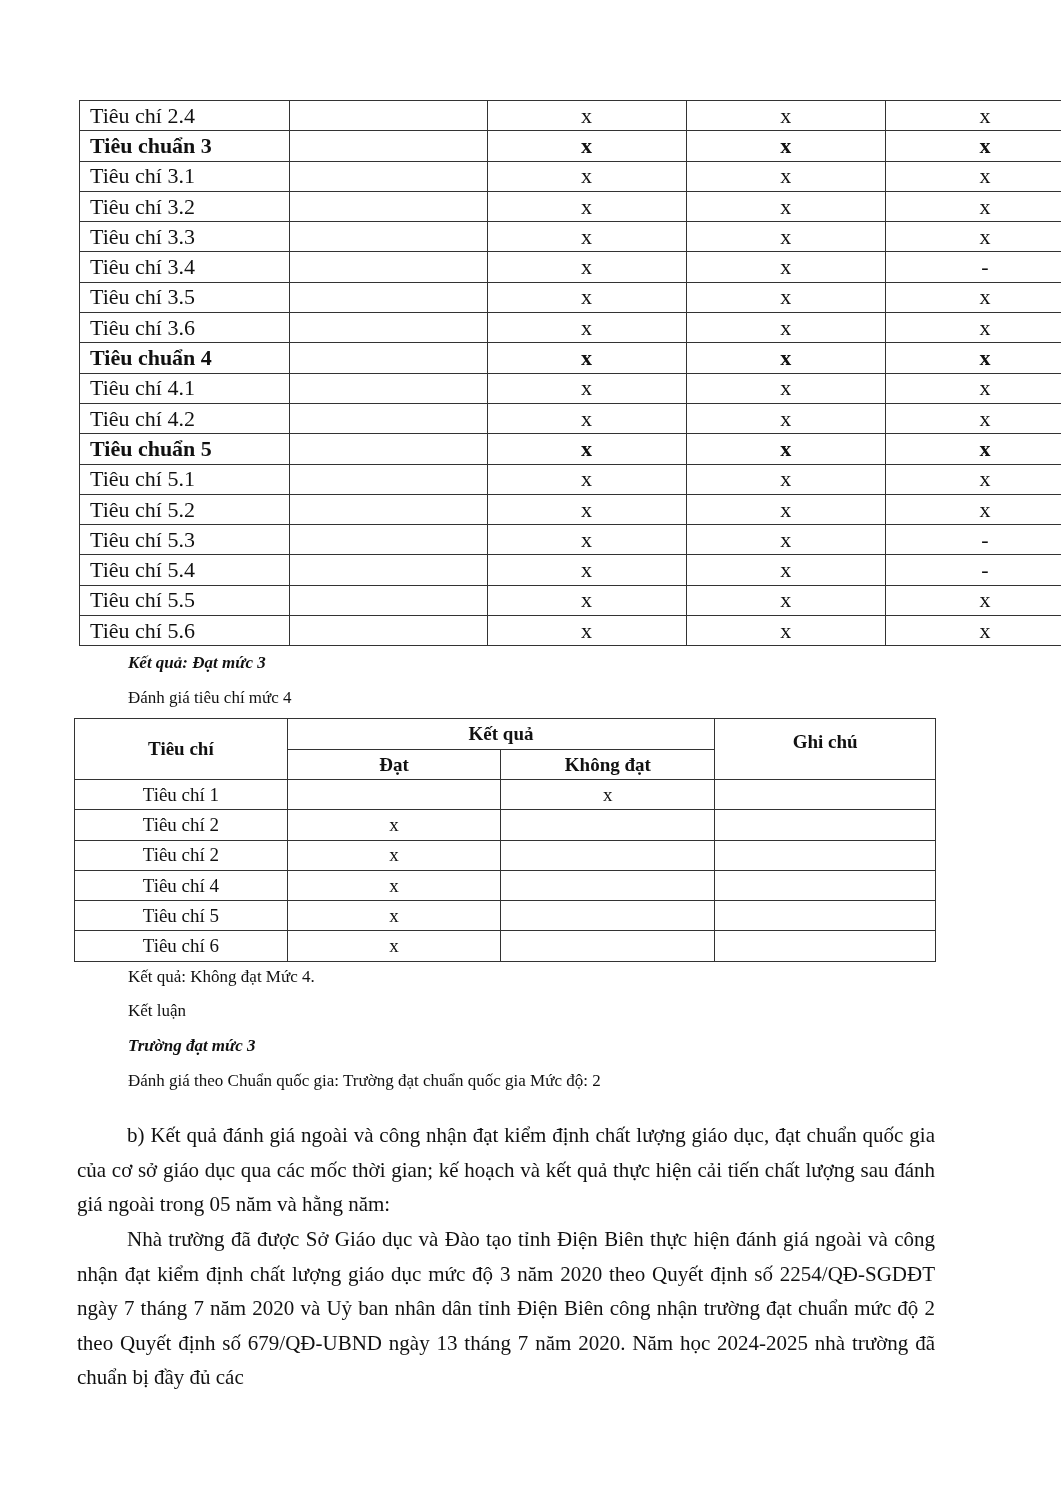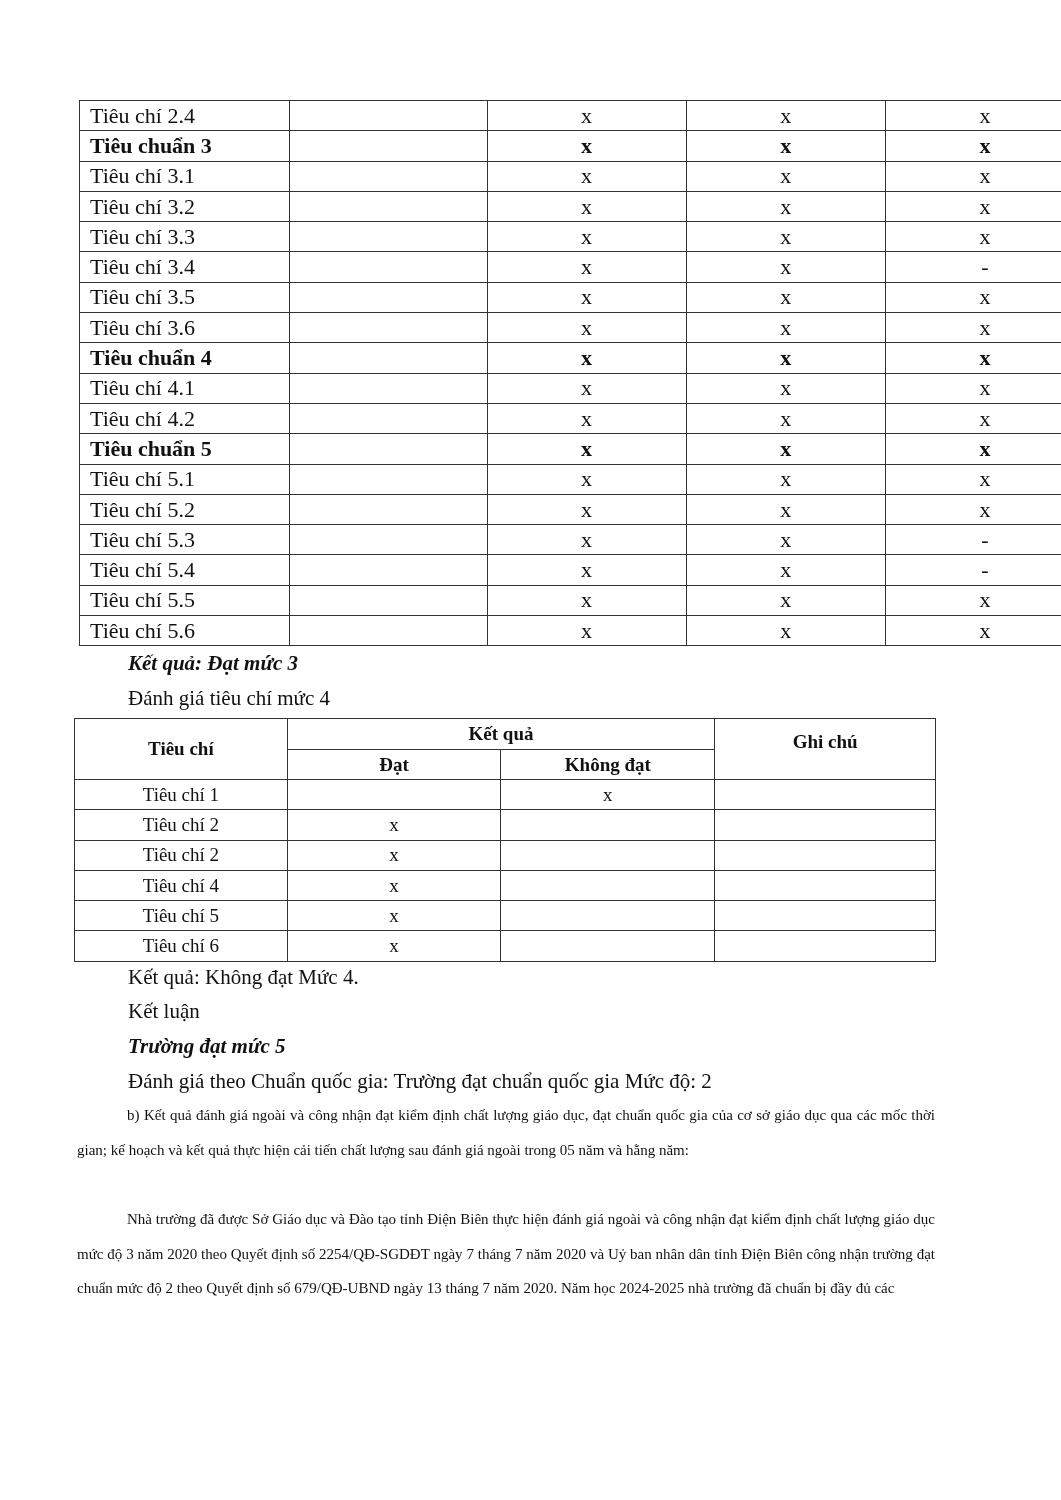--- a/index.html
+++ b/index.html
@@ -12,34 +12,34 @@
   td, th { border: 1px solid #333333; padding: 0; font-weight: normal; }
 
   
   #t1 { left: 79px; top: 100px; width: 1006px; font-size: 22px; }
   #t1 td { height: 29.3px; line-height: 28px; }
   #t1 td.c0 { width: 170px; padding-left: 10px; text-align: left; }
   #t1 td.c1 { width: 170px; }
   #t1 td.c2, #t1 td.c3, #t1 td.c4 { width: 171px; text-align: center; }
   #t1 tr.bold td { font-weight: bold; }
 
-  .para { position: absolute; font-size: 21px; line-height: 34px; }
+  .para { position: absolute; font-size: 17px; line-height: 34px; }
   .bi { font-weight: bold; font-style: italic; }
   .b { font-weight: normal; }
 
   
   #t2 { left: 74px; top: 718px; width: 862px; font-size: 19px; }
   #t2 th { font-weight: bold; text-align: center; }
   #t2 td { text-align: center; height: 29.3px; line-height: 28px; }
   #t2 .hrow1 th { height: 30px; }
   #t2 .hrow2 th { height: 29px; }
 
   .body-text {
     position: absolute; left: 77px; width: 858px;
-    font-size: 15px; line-height: 34.6px; text-align: justify;
+    font-size: 21px; line-height: 34.6px; text-align: justify; margin-top: 20px;
   }
   .body-text .indent { display: inline-block; width: 50px; }
 </style>
 </head>
 <body>
 
 <table id="t1">
   <tbody id="t1-body">
       <tr>
         <td class="c0">Tiêu chí 2.4</td>
@@ -220,18 +220,18 @@
         <td>Tiêu chí 6</td>
         <td>x</td>
         <td></td>
         <td></td>
       </tr>
     </tbody>
 </table>
 
 <div class="para b" style="left:128px; top:960px;">Kết quả: Không đạt Mức 4.</div>
 <div class="para b" style="left:128px; top:994px;text-align:center;">Kết luận</div>
-<div class="para bi" style="left:128px; top:1029px;">Trường đạt mức 5</div>
+<div class="para bi" style="left:128px; top:1029px;">Trường đạt mức 3</div>
 <div class="para" style="left:128px; top:1064px;">Đánh giá theo Chuẩn quốc gia: Trường đạt chuẩn quốc gia Mức độ: 2</div>
 
 <div class="body-text" style="top:1098px;"><span class="indent"></span><span>b) Kết quả đánh giá ngoài và công nhận đạt kiểm định chất lượng giáo dục, đạt chuẩn quốc gia của cơ sở giáo dục qua các mốc thời gian; kế hoạch và kết quả thực hiện cải tiến chất lượng sau đánh giá ngoài trong 05 năm và hằng năm:</span></div>
 
 <div class="body-text" style="top:1202px;"><span class="indent"></span><span>Nhà trường đã được Sở Giáo dục và Đào tạo tỉnh Điện Biên thực hiện đánh giá ngoài và công nhận đạt kiểm định chất lượng giáo dục mức độ 3 năm 2020 theo Quyết định số 2254/QĐ-SGDĐT ngày 7 tháng 7 năm 2020 và Uỷ ban nhân dân tỉnh Điện Biên công nhận trường đạt chuẩn mức độ 2 theo Quyết định số 679/QĐ-UBND ngày 13 tháng 7 năm 2020. Năm học 2024-2025 nhà trường đã chuẩn bị đầy đủ các</span></div>
 
 </body></html>

